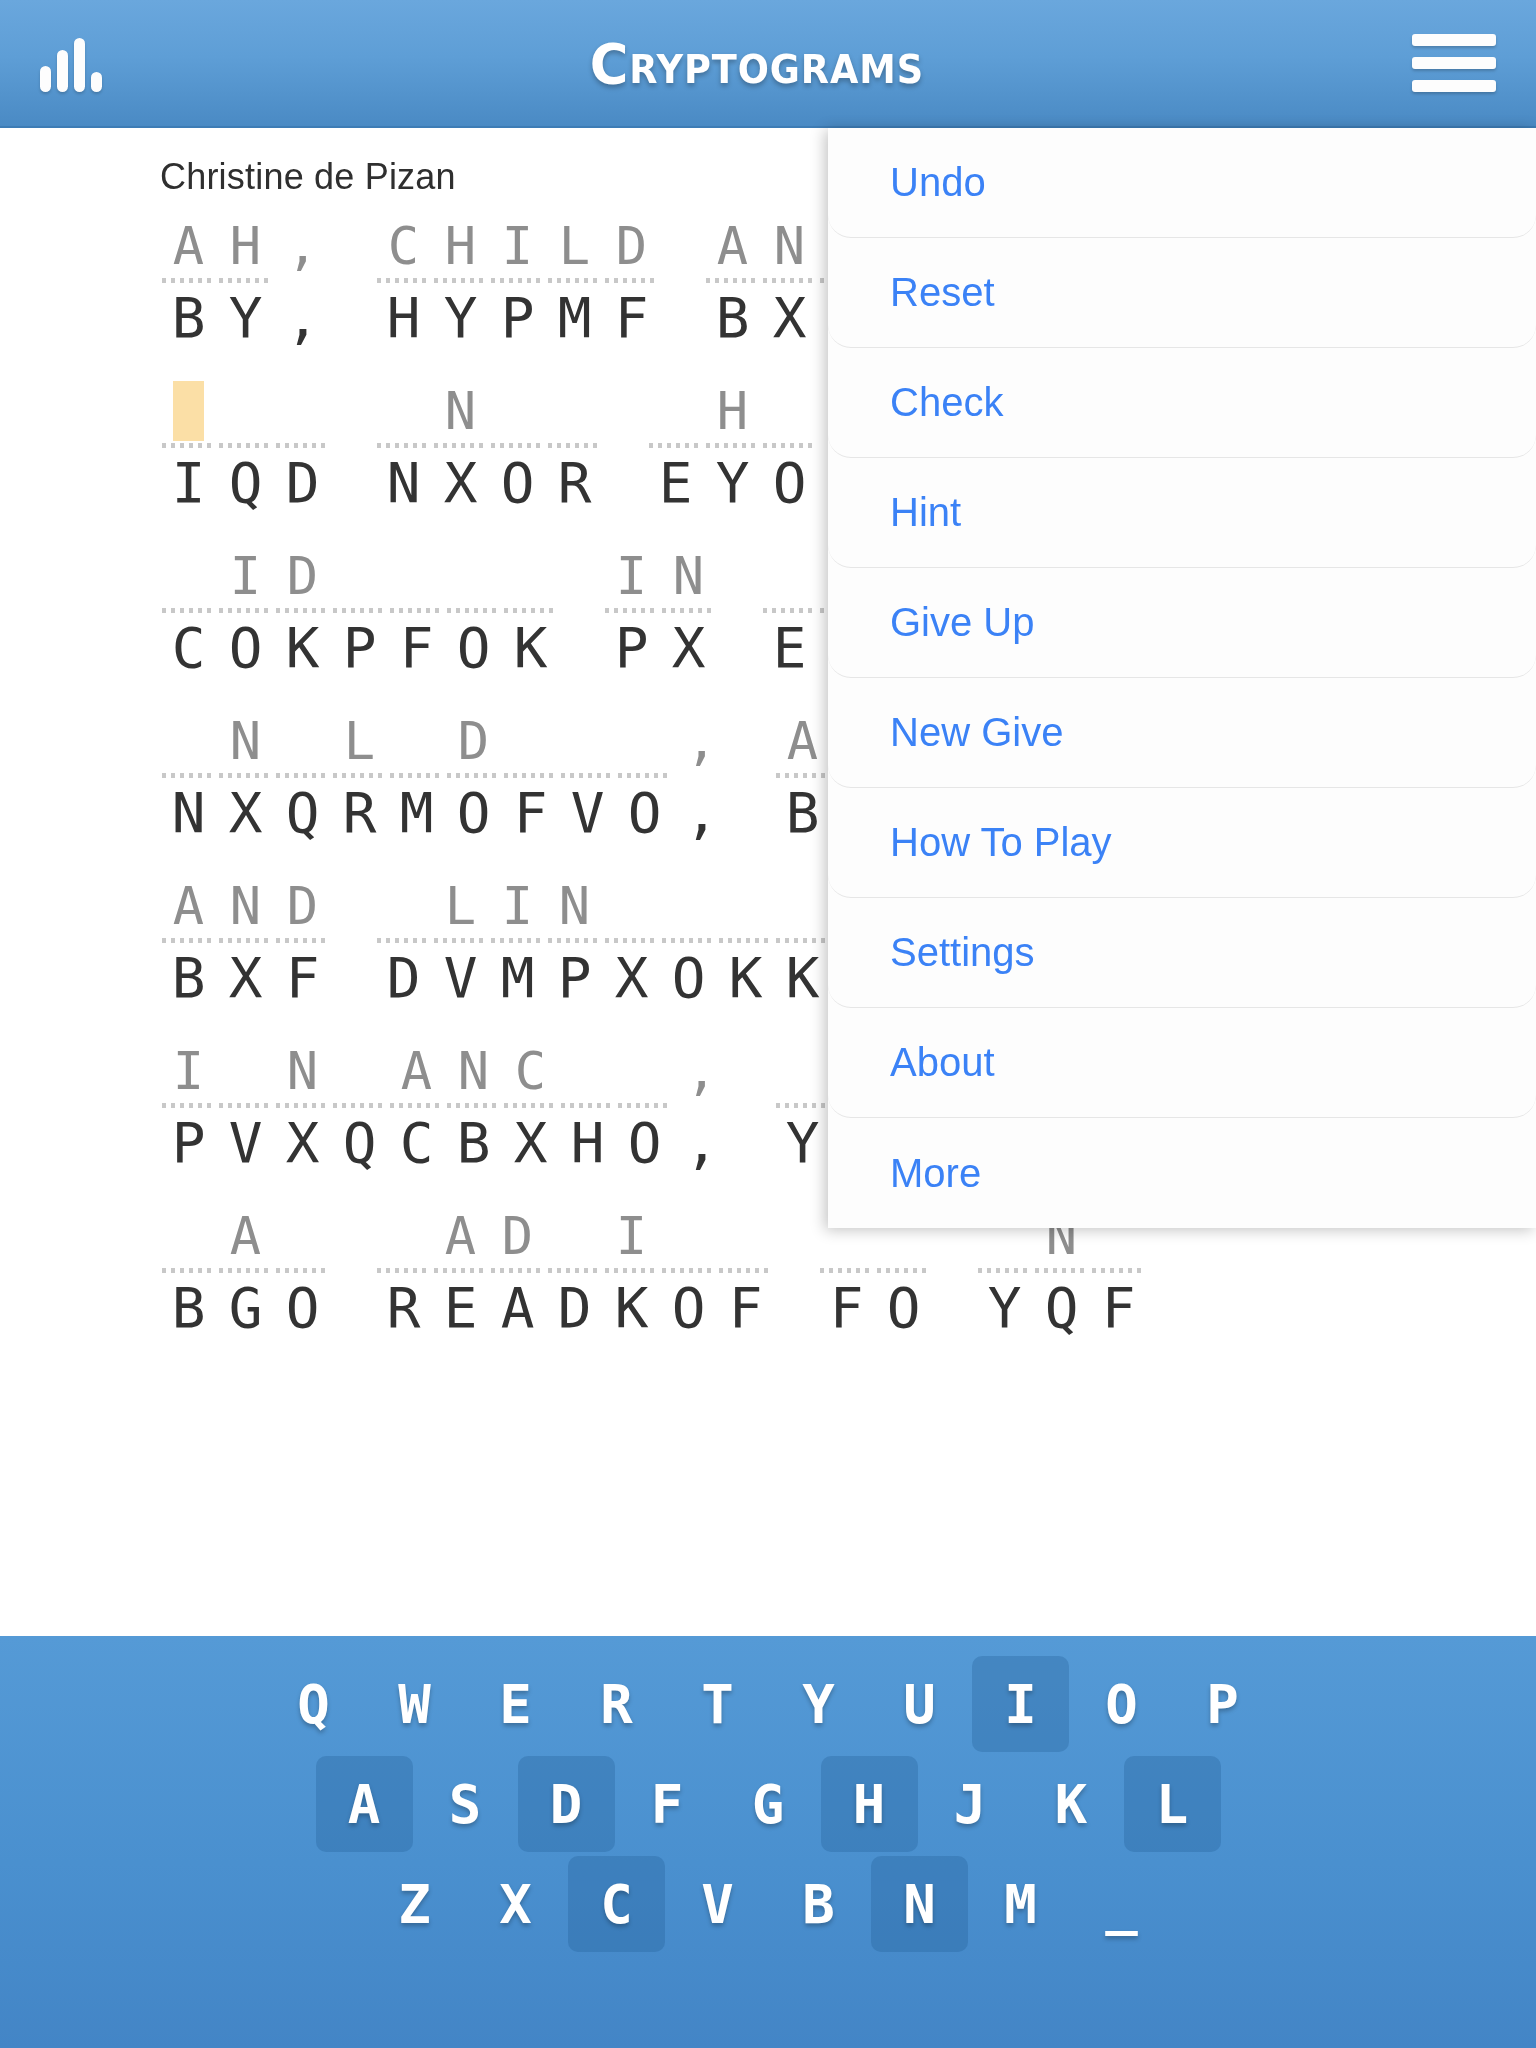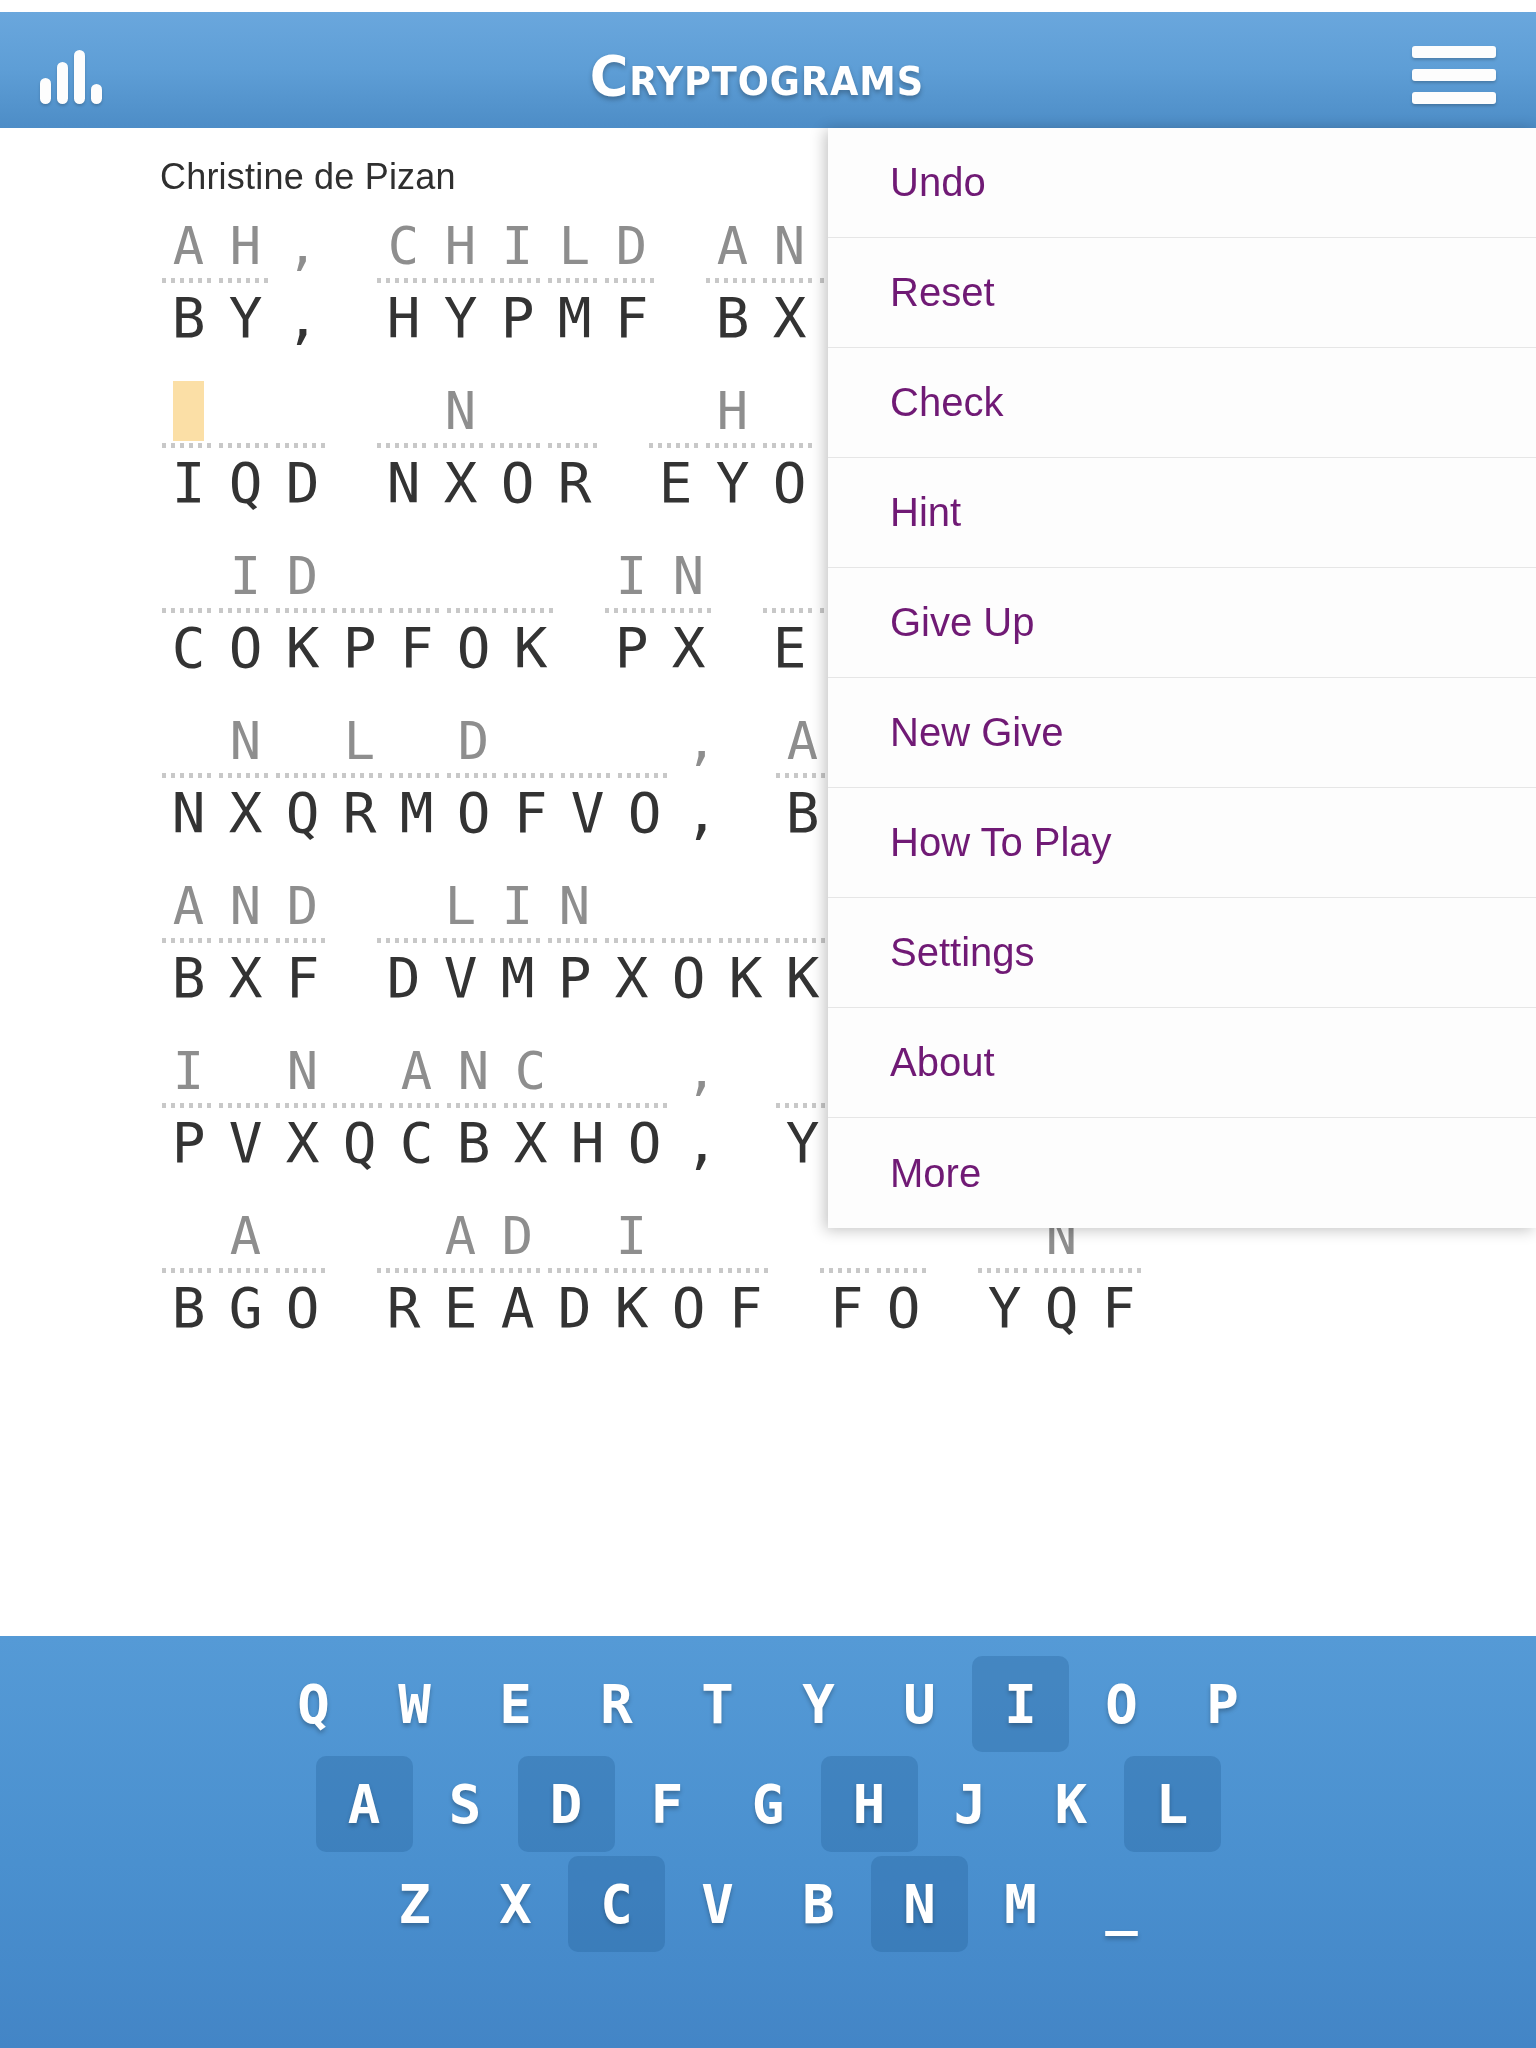--- a/index.html
+++ b/index.html
@@ -5,21 +5,21 @@
   * { margin:0; padding:0; box-sizing:border-box; }
   html, body {
     width:1536px; height:2048px;
     font-family:"Liberation Sans", sans-serif;
     background:#ffffff; overflow:hidden;
   }
   #app { position:relative; width:1536px; height:2048px; overflow:hidden; }
 
   
   #header {
-    position:absolute; left:0; top:12px; width:1536px; height:128px;
+    position:absolute; left:0; top:0; width:1536px; height:128px;
     background:linear-gradient(to bottom, #6aa7dd 0%, #5e9ed6 45%, #4a8ac4 100%);
     border-bottom:2px solid #3d7cb5;
     display:flex; align-items:center; justify-content:space-between;
     padding:0 40px;
   }
   #stats-icon { display:flex; align-items:flex-end; gap:6px; height:58px; width:62px; }
   #stats-icon i {
     display:block; width:11px; background:#fdfdfd; border-radius:6px;
     box-shadow:0 2px 3px rgba(0,0,0,0.18);
   }
@@ -72,23 +72,24 @@
 
   
   #drawer {
     position:absolute; right:0; top:128px; width:708px;
     background:#fdfdfd;
     box-shadow:-3px 2px 14px rgba(0,0,0,0.24);
     z-index:20;
   }
   .menu-item {
     height:110px; display:flex; align-items:center;
-    padding-left:62px; font-size:40px; color:#701a75;
+    padding-left:62px; font-size:40px; color:#3b82f6;
     border-bottom:1px solid #e6e6e6;
     font-family:"Liberation Sans", sans-serif;
+    border-radius:23px;
   }
   .menu-item:last-child { border-bottom:none;text-align:right; }
 
   
   #keyboard {
     position:absolute; left:0; bottom:0; width:1536px; height:412px;
     background:linear-gradient(to bottom,#559ad6 0%,#4a90cf 55%,#4385c6 100%);
     padding-top:18px; z-index:30;
   }
   .kb-row { display:flex; justify-content:center; align-items:center; height:100px; }

